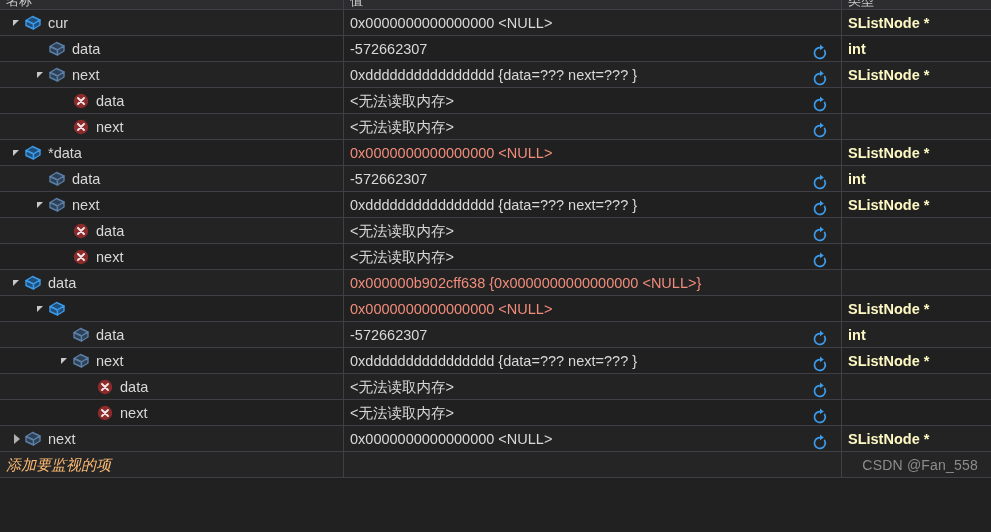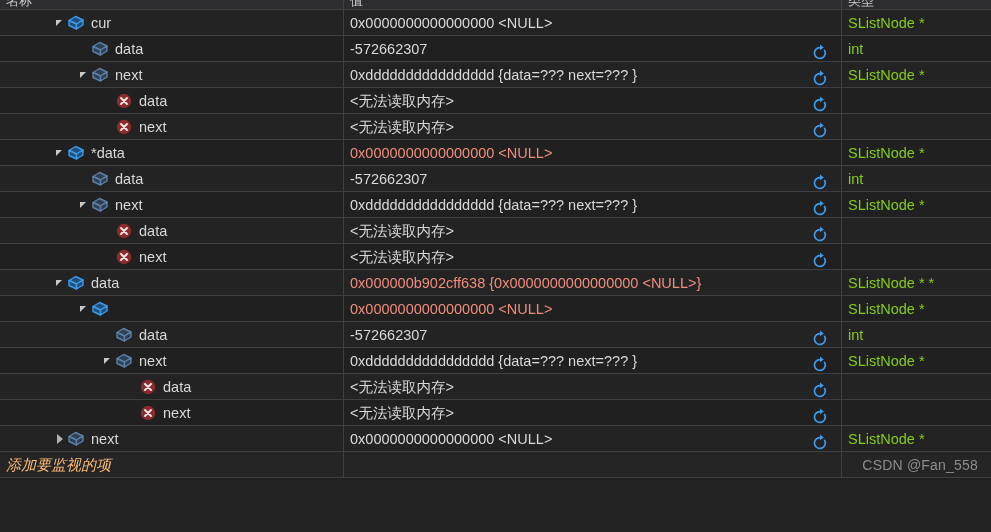--- a/index.html
+++ b/index.html
@@ -63,21 +63,20 @@
   .sep1 { left: 343px; }
   .sep2 { left: 841px; }
 
   .cell-name {
     position: absolute;
     left: 0; top: 0;
     width: 343px; height: 26px;
     display: flex; align-items: flex-end;
     white-space: nowrap;
     overflow: hidden;
-    margin-left: 43px;
   }
   .cell-value {
     position: absolute;
     left: 344px; top: 0;
     width: 497px; height: 26px;
     display: flex; align-items: center;
     padding-left: 6px;
     white-space: nowrap;
     overflow: hidden;
     font-size: 14.5px;
@@ -86,21 +85,22 @@
   .cell-value.ptr  { color: #f08c7a; }
   .cell-type {
     position: absolute;
     left: 842px; top: 0;
     width: 149px; height: 26px;
     display: flex; align-items: center;
     padding-left: 6px;
     white-space: nowrap;
     overflow: hidden;
     font-size: 14.5px;
-    color: #84cc16;
+    color: #fef9c3;
+    font-weight: bold;
   }
 
   .label {
     font-size: 14.5px;
     color: #d8d8d8;
     line-height: 26px;
   }
 
   
   .twisty {
@@ -454,21 +454,20 @@
                 <path d="M2 5.5 L8.5 1.5 L16 5 L9.5 9 Z" fill="#1f4f7a" stroke="#3d9ae8" stroke-width="1.4" stroke-linejoin="round"></path>
                 <path d="M2 5.5 L2 10.5 L9.5 14 L9.5 9 Z" fill="#1f4f7a" stroke="#3d9ae8" stroke-width="1.4" stroke-linejoin="round"></path>
                 <path d="M9.5 9 L9.5 14 L16 10 L16 5 Z" fill="#1f4f7a" stroke="#3d9ae8" stroke-width="1.4" stroke-linejoin="round"></path>
               </svg>
             </div>
             <span class="label name-txt">data</span>
           </div>
           <div class="cell-value ptr">
             <span>0x000000b902cff638 {0x0000000000000000 &lt;NULL&gt;}</span>
           </div>
-          <div class="cell-type">SListNode * *</div>
           <div class="sep1"></div>
           <div class="sep2"></div>
         </div>
         <div class="row alt">
           <div class="cell-name">
             <div class="spacer" style="width: 34px;"></div>
             <div class="twisty open"></div>
             <div class="cube">
               <svg width="18" height="16" viewBox="0 0 18 16">
                 <path d="M2 5.5 L8.5 1.5 L16 5 L9.5 9 Z" fill="#1f4f7a" stroke="#3d9ae8" stroke-width="1.4" stroke-linejoin="round"></path>

